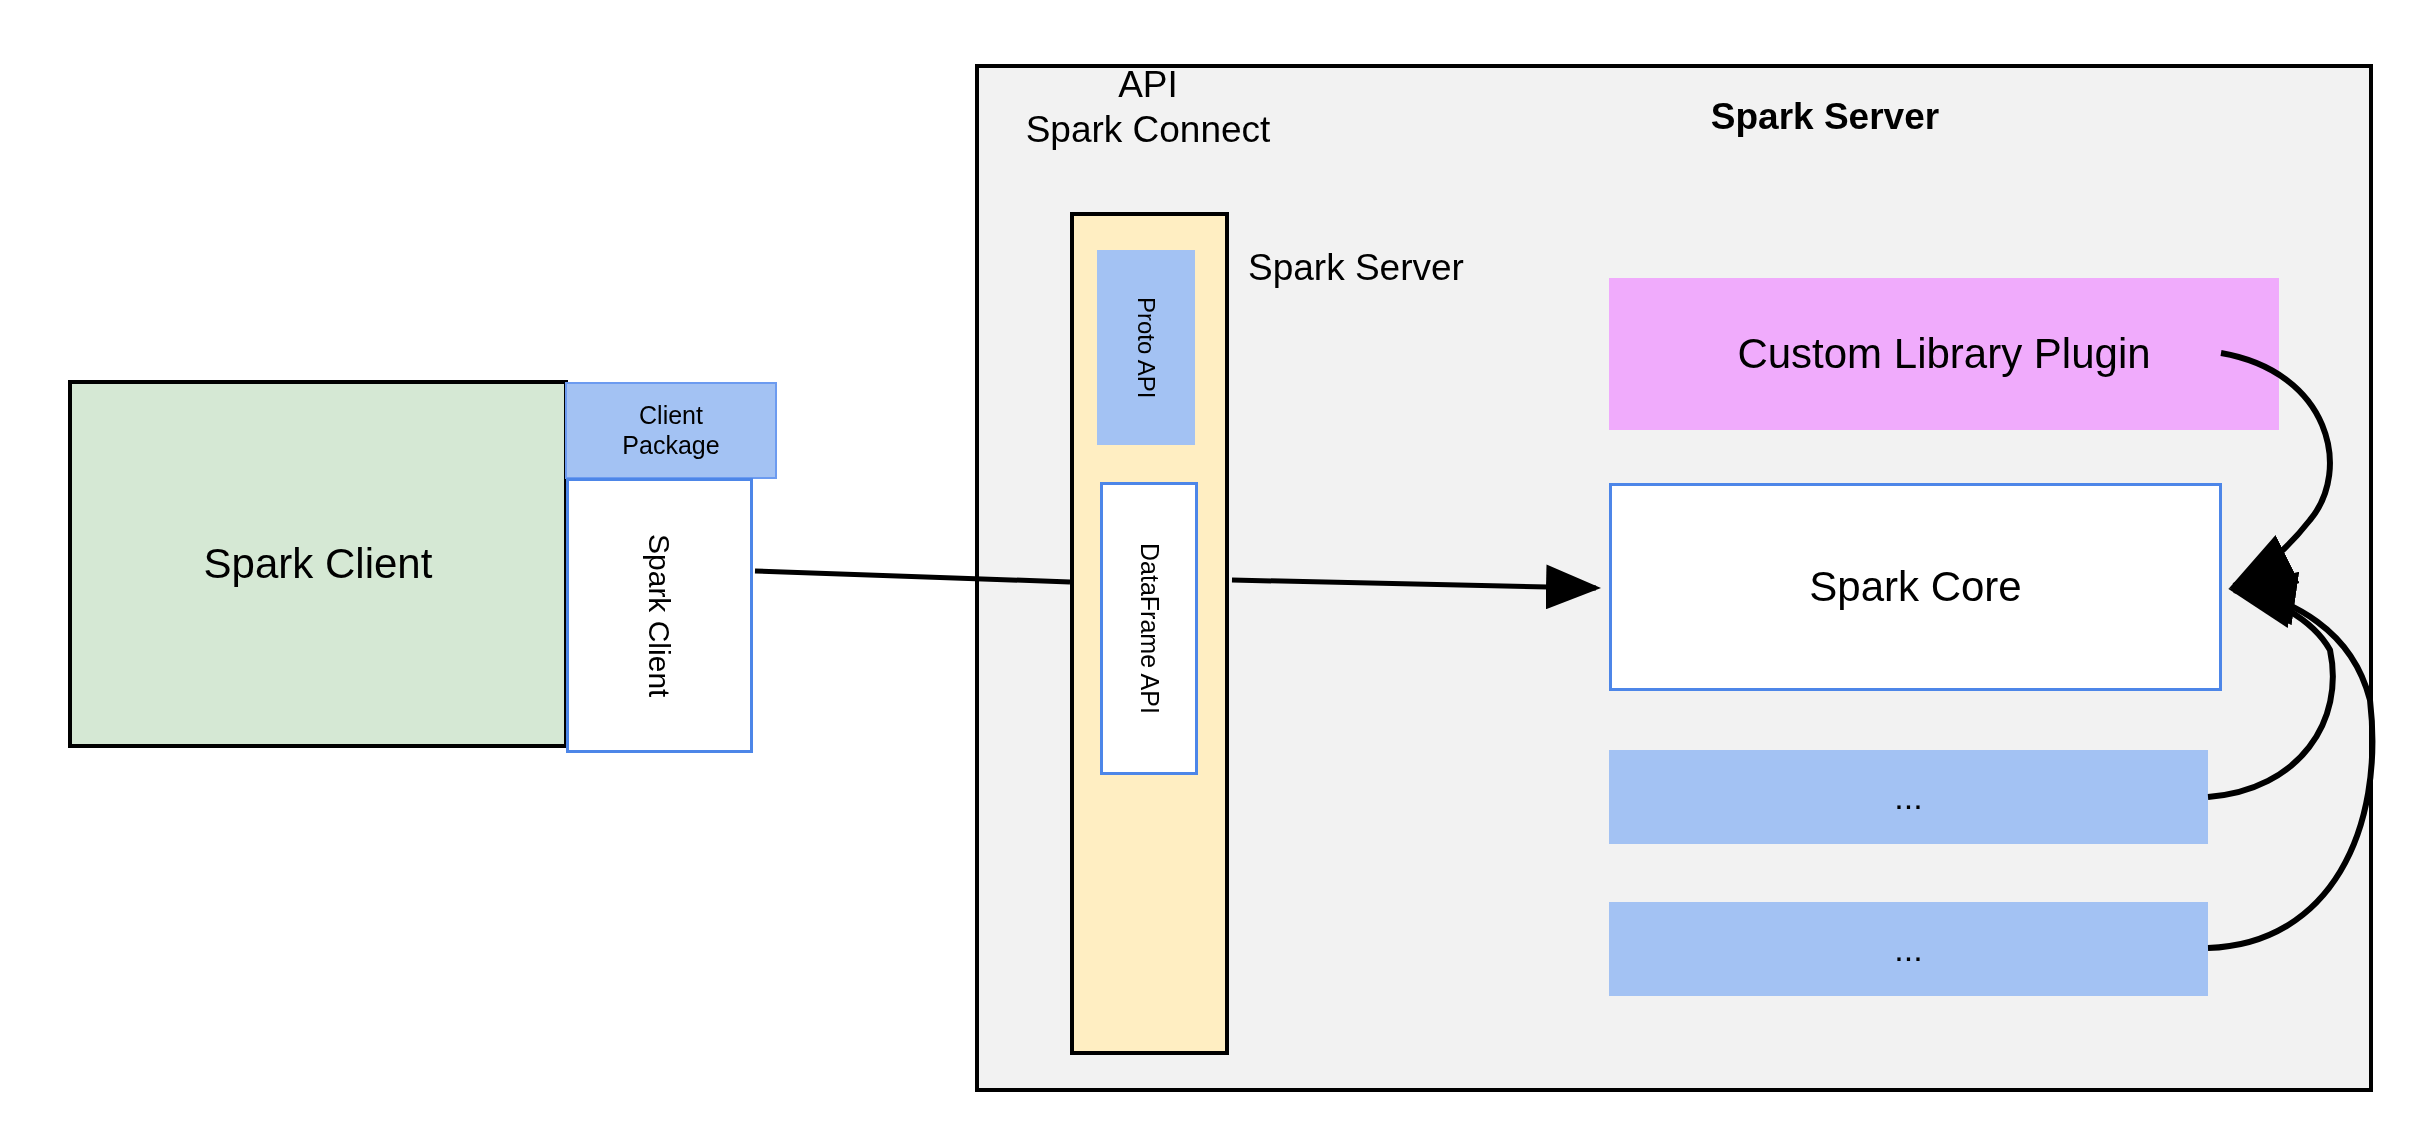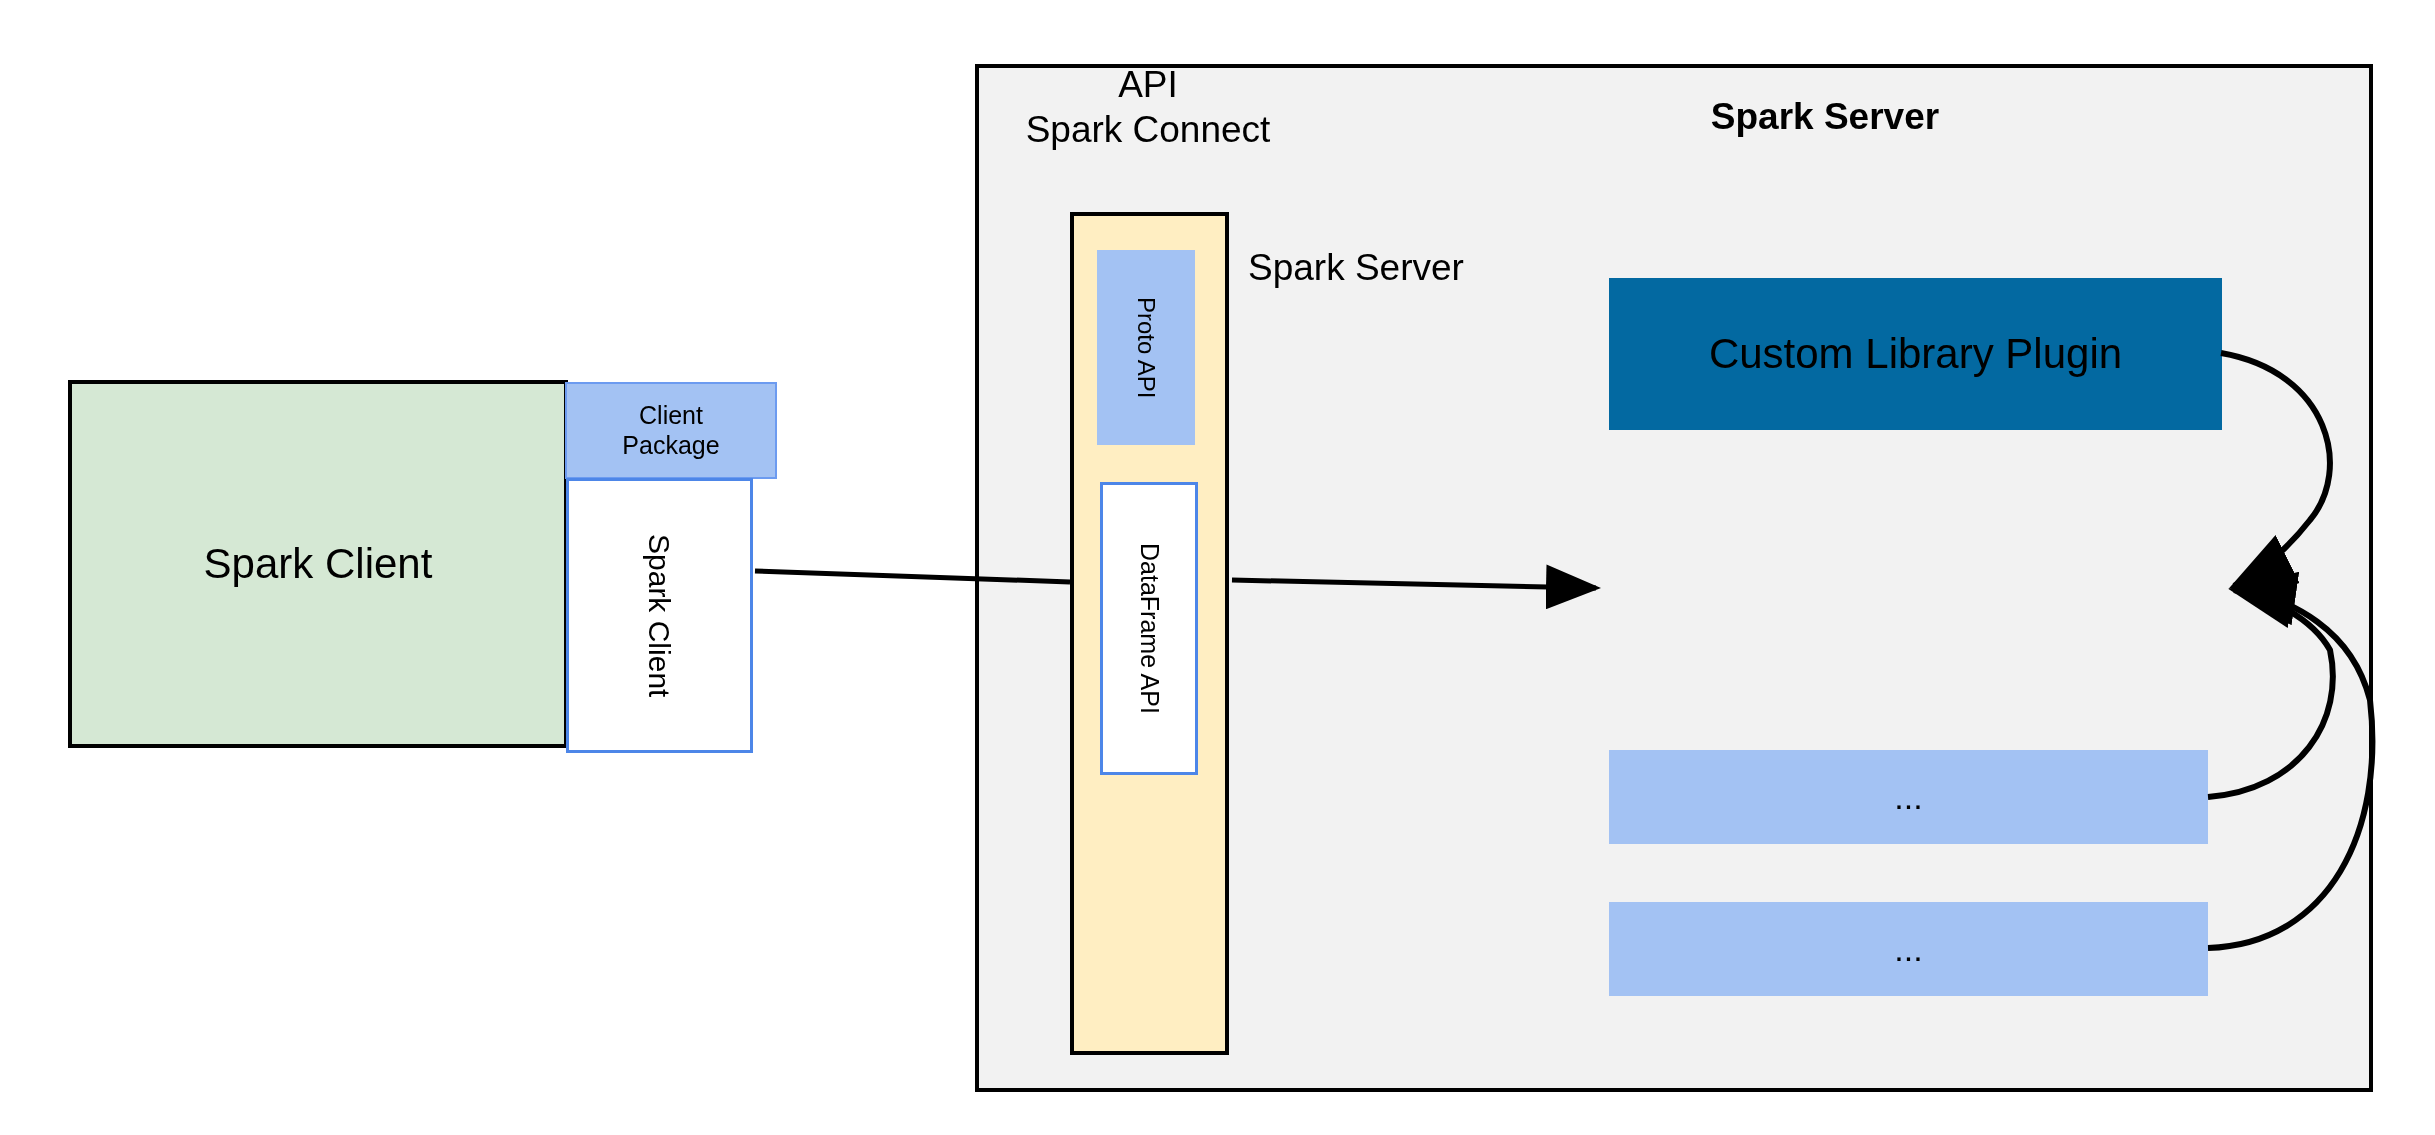--- a/index.html
+++ b/index.html
@@ -144,23 +144,23 @@
   #dataframe-api .lbl {
     writing-mode: vertical-rl;
     text-orientation: mixed;
     white-space: nowrap;
   }
 
   
   #custom-plugin {
     left: 1609px;
     top: 278px;
-    width: 613px;
+    width: 670px;
     height: 152px;
-    background: #0369a1;
+    background: #f0abfc;
     font-size: 42px;
   }
 
   #spark-core {
     left: 1609px;
     top: 483px;
     width: 613px;
     height: 208px;
     background: #ffffff;
     border: 3px solid #4d86e8;
@@ -236,20 +236,23 @@
   </div>
 
   <div class="box" id="dataframe-api">
     <div class="lbl">DataFrame API</div>
   </div>
 
   <div class="box" id="custom-plugin">
     <div class="lbl">Custom Library Plugin</div>
   </div>
 
+  <div class="box" id="spark-core">
+    <div class="lbl">Spark Core</div>
+  </div>
 
   <div class="box" id="ellipsis-1">
     <div class="lbl">...</div>
   </div>
 
   <div class="box" id="ellipsis-2">
     <div class="lbl">...</div>
   </div>
 
   <svg id="arrows" viewBox="0 0 2435 1135" width="2435" height="1135">

